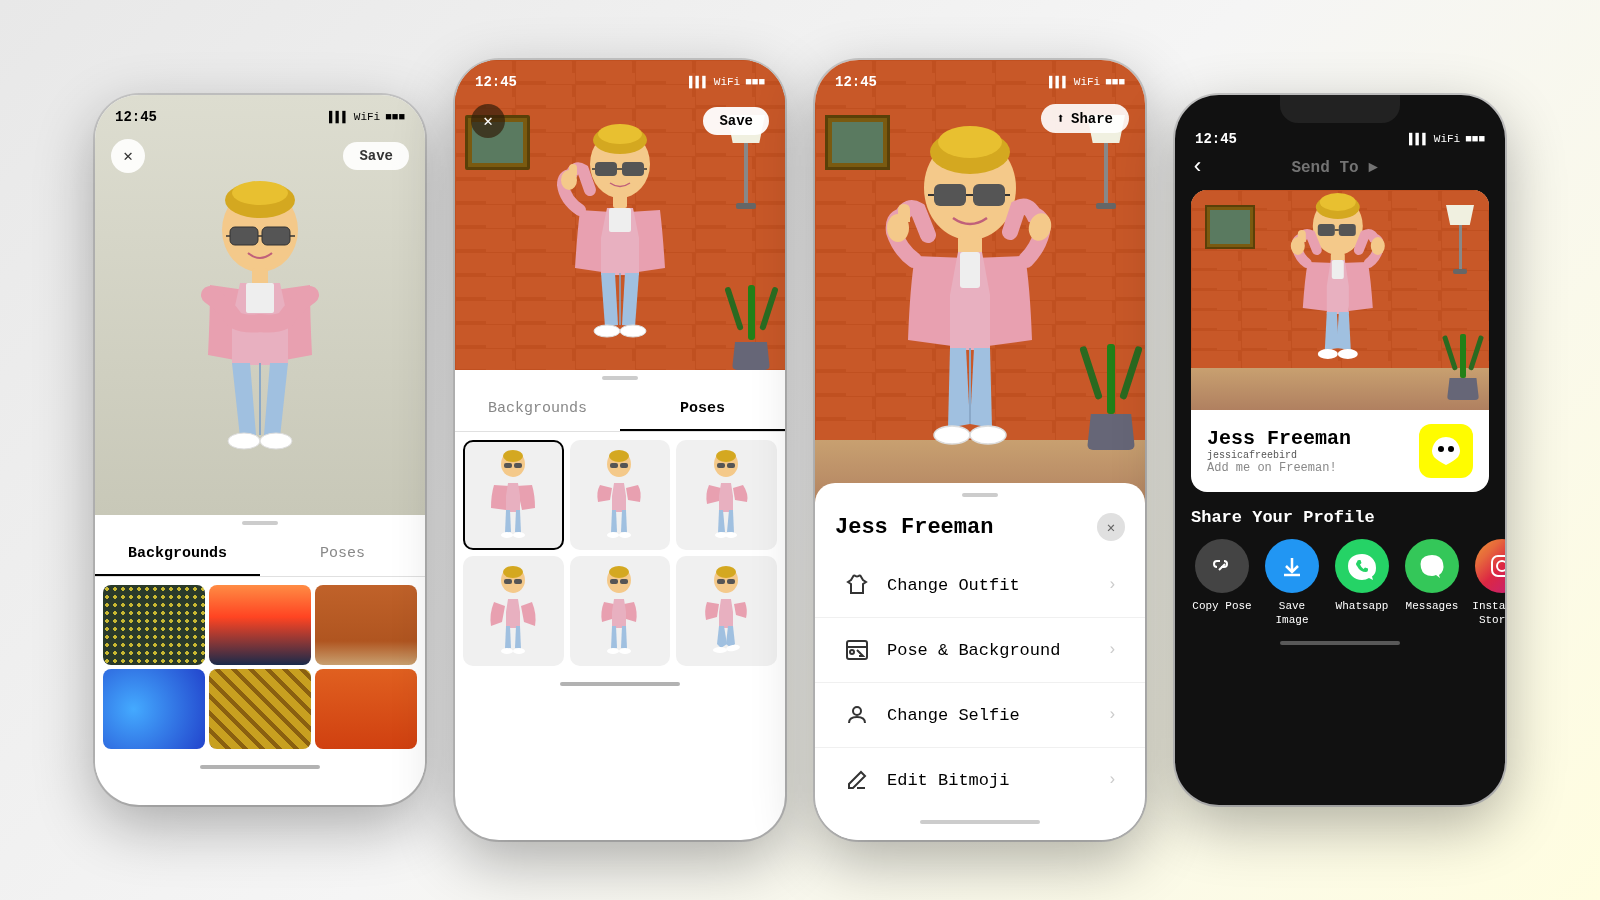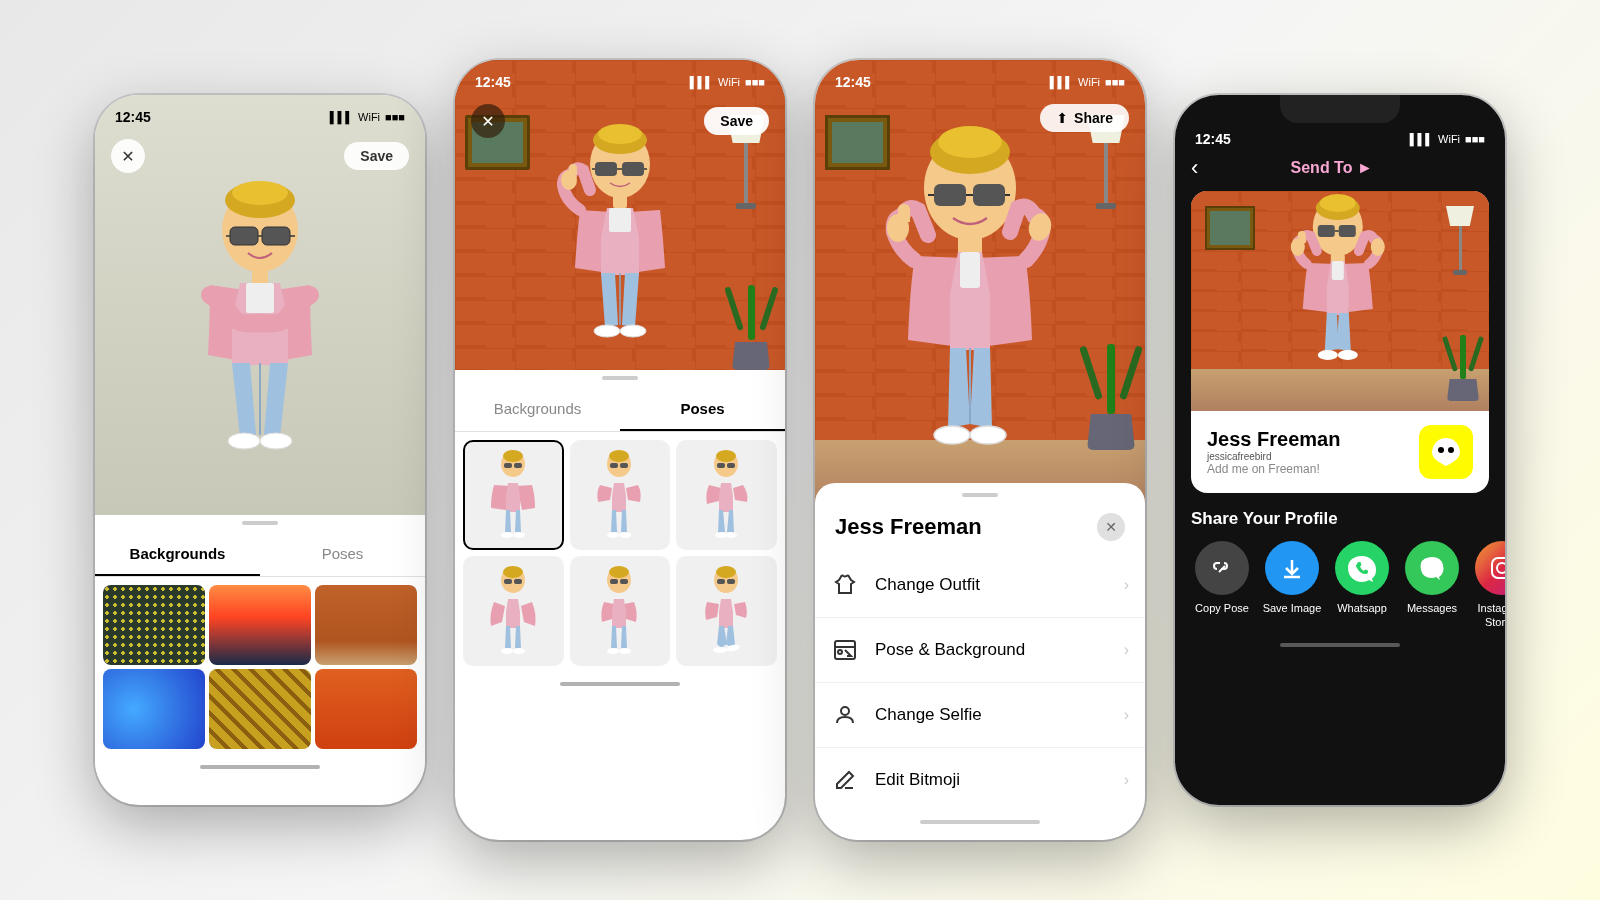--- a/index.html
+++ b/index.html
@@ -22,20 +22,21 @@
       width: 100%;
       height: 100%;
       padding: 40px;
       background: linear-gradient(135deg, #e8e8e8 0%, #f5f5f5 50%, #fffde0 100%);
     }
 
     .phone-wrapper {
       display: flex;
       align-items: center;
       justify-content: center;
+      font-family: Liberation Mono, monospace;
     }
 
     .phone {
       border-radius: 44px;
       overflow: hidden;
       position: relative;
       box-shadow: 0 20px 60px rgba(0,0,0,0.3), 0 0 0 2px #ccc;
     }
 
     .phone-1 {
@@ -195,21 +196,21 @@
       align-items: center;
       justify-content: center;
       font-size: 14px;
       cursor: pointer;
       color: #666;
     }
 
     .menu-item {
       display: flex;
       align-items: center;
-      padding: 18px 16px;
+      padding: 18px 28px;
       border-bottom: 1px solid #f0f0f0;
       cursor: pointer;
     }
 
     .menu-item-icon {
       width: 28px;
       height: 28px;
       margin-right: 16px;
       display: flex;
       align-items: center;
@@ -236,21 +237,21 @@
       padding: 8px 16px 10px;
     }
 
     .share-nav-back {
       color: #fff;
       font-size: 22px;
       cursor: pointer;
     }
 
     .share-nav-title {
-      color: #f9a8d4;
+      color: #737373;
       font-size: 16px;
       font-weight: 600;
     }
 
     .profile-card {
       background: #fff;
       border-radius: 16px;
       margin: 0 16px;
       overflow: hidden;
     }

